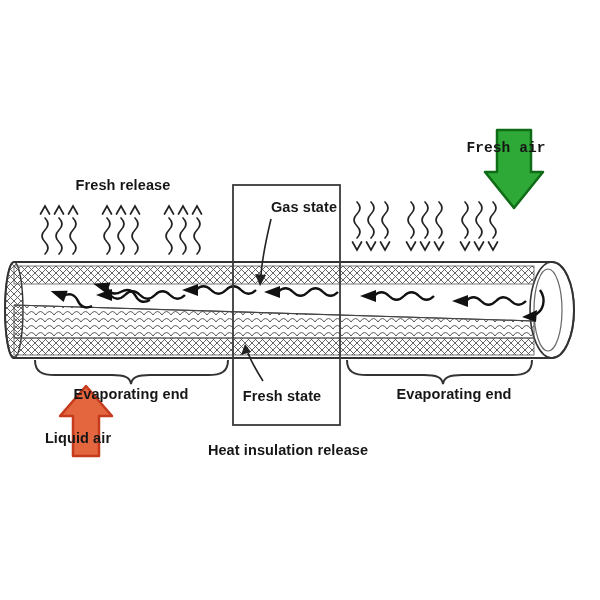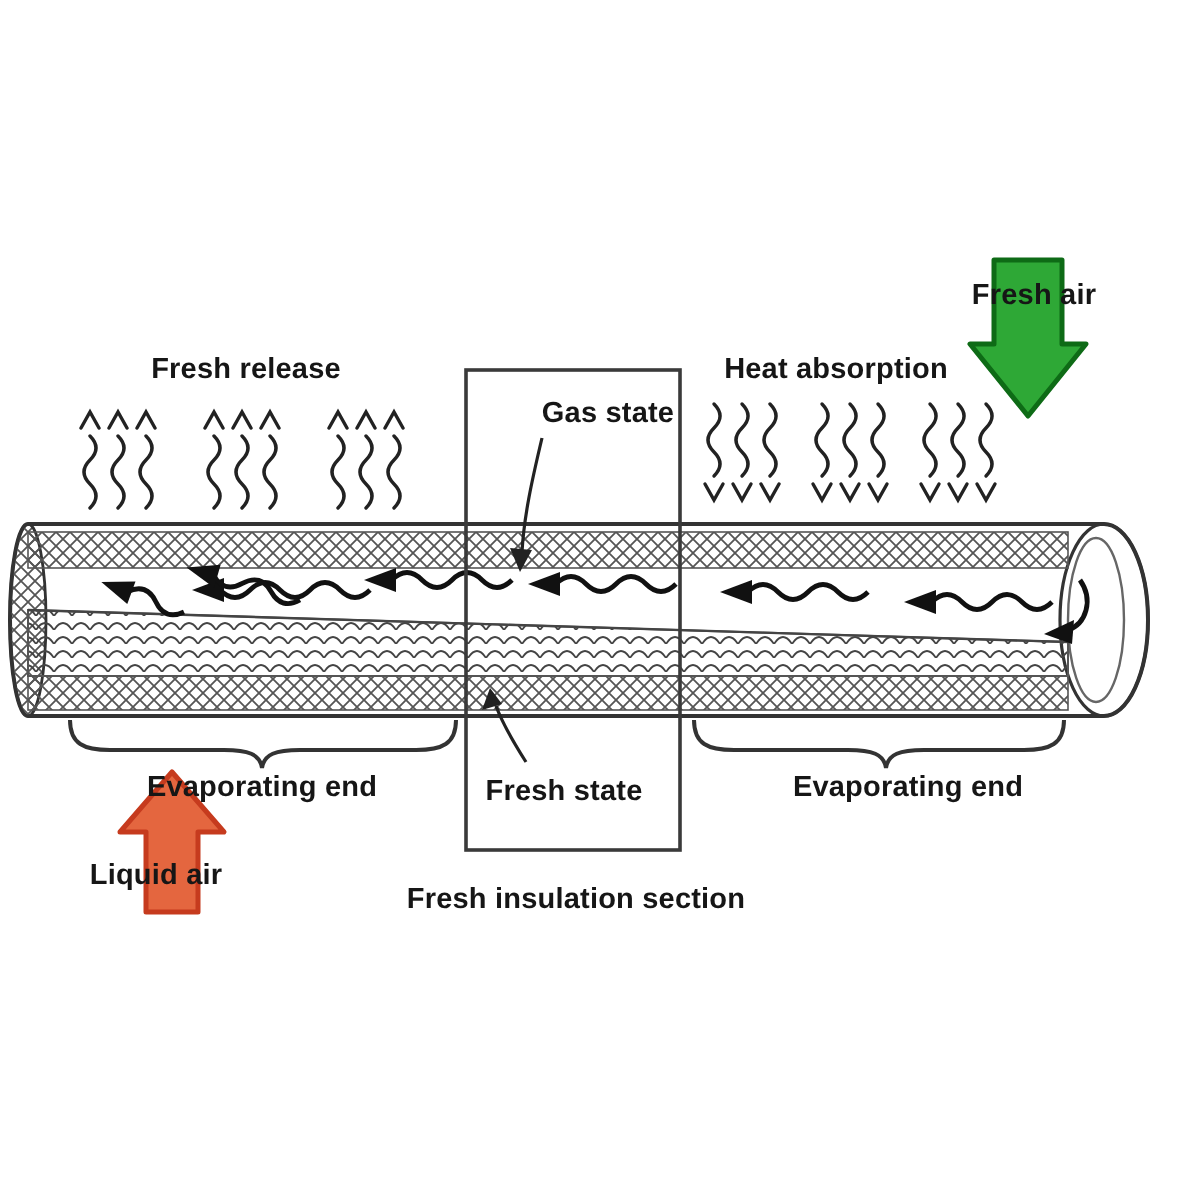--- a/index.html
+++ b/index.html
@@ -127,21 +127,20 @@
       <polygon points="497,130 531,130 531,172 543,172 514,208 485,172 497,172" fill="#2ea836"></polygon>
     </g>
 
     <g stroke-width="2.5" stroke-linejoin="round" stroke="#c63b1e">
       <polygon points="86,386 112,416 99,416 99,456 73,456 73,416 60,416" fill="#e4663f"></polygon>
     </g>
   </svg>
 
   <div class="lbl" style="left:123px;top:185px;">Fresh release</div>
   <div class="lbl" style="left:304px;top:207px;">Gas state</div>
-  <div class="lbl" style="left:418px;top:185px;">Heat absorption</div>
-  <div class="lbl" style="left:517px;top:148px;">Fresh air</div>
+  <div class="lbl" style="left:506px;top:148px;font-family:Liberation Mono, monospace;">Fresh air</div>
   <div class="lbl" style="left:131px;top:394px;">Evaporating end</div>
   <div class="lbl" style="left:282px;top:396px;">Fresh state</div>
   <div class="lbl" style="left:454px;top:394px;">Evaporating end</div>
   <div class="lbl" style="left:78px;top:438px;">Liquid air</div>
-  <div class="lbl" style="left:288px;top:450px;">Fresh insulation section</div>
+  <div class="lbl" style="left:288px;top:450px;">Heat insulation release</div>
 
 </div>
 
 </body></html>

